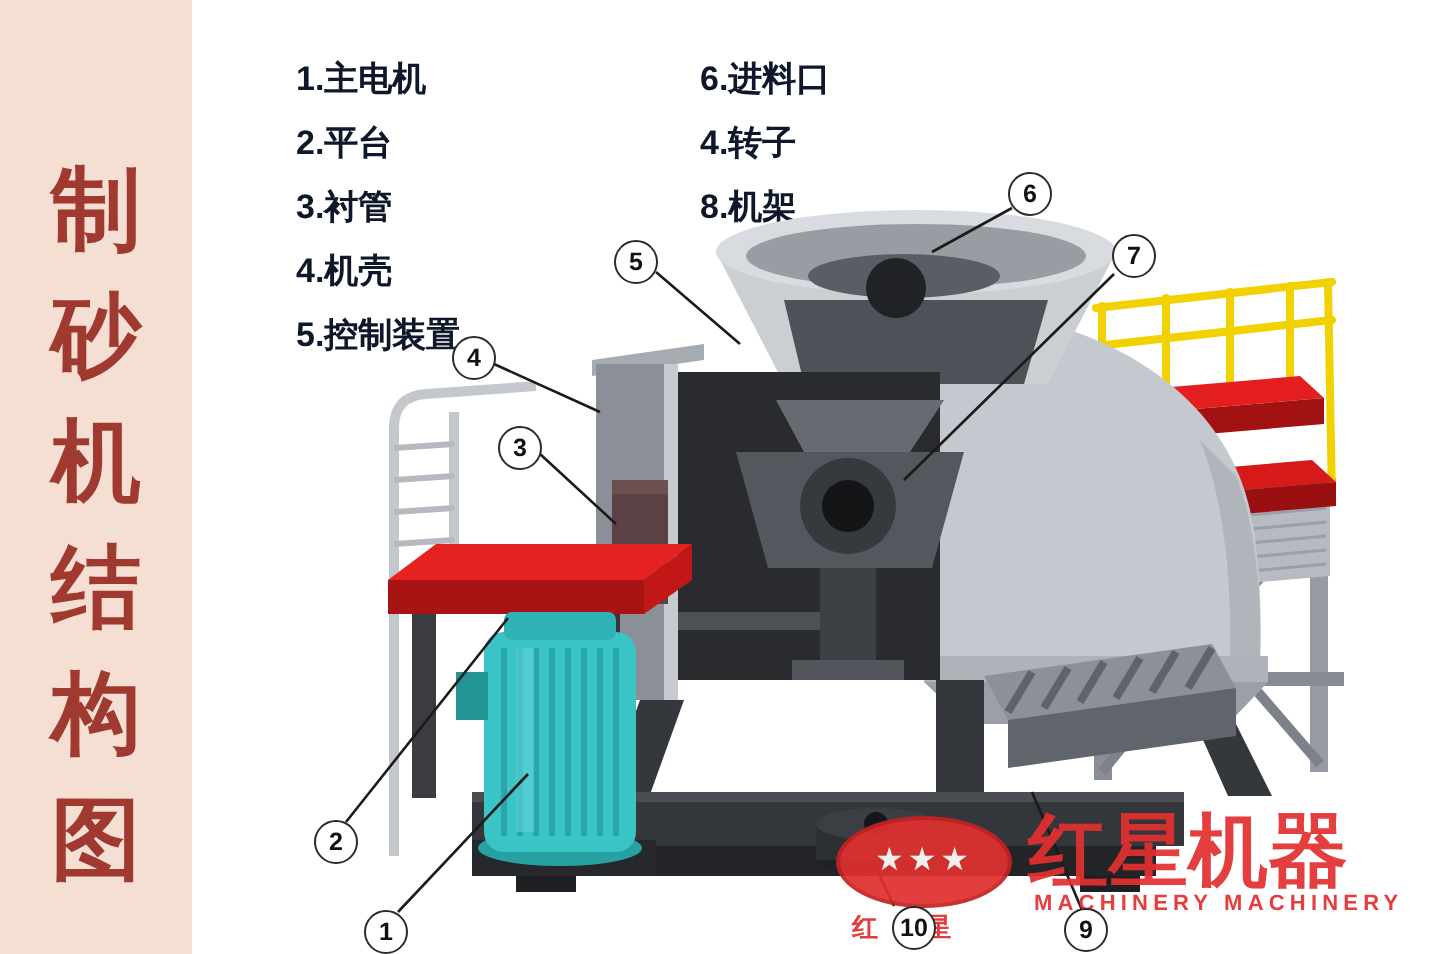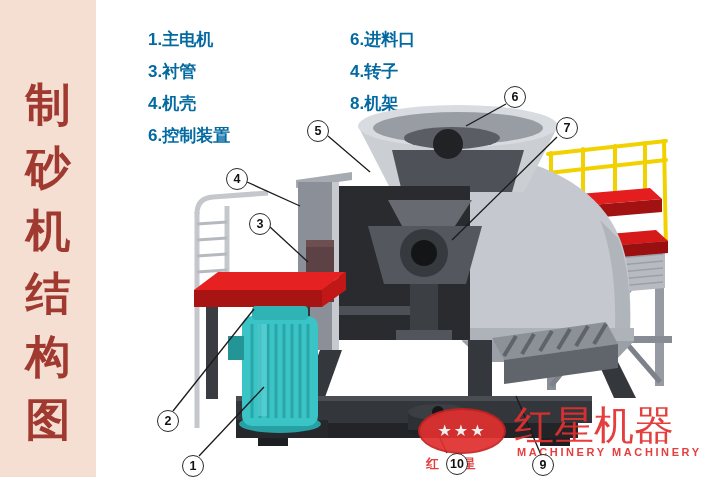--- a/index.html
+++ b/index.html
@@ -8,57 +8,58 @@
 
   
   .side-title{position:absolute;left:0;top:0;width:96px;height:477px;background:#f5dfd3;
               display:flex;flex-direction:column;align-items:center;padding-top:74px;box-sizing:border-box;}
   .side-title span{font-family:"Liberation Serif","DejaVu Serif",serif;font-weight:700;
                    font-size:45px;line-height:63px;color:#a03a31;}
 
   
   .legend-col{position:absolute;top:24px;}
   .col-1{left:148px}.col-2{left:350px}.col-3{left:556px}
-  .legend-item{font-size:17px;font-weight:700;color:#0369a1;line-height:32px;white-space:nowrap;}
+  .legend-item{font-size:17px;font-weight:700;color:#0f172a;line-height:32px;white-space:nowrap;}
 
   .machine-svg{position:absolute;left:0;top:0;}
 
   
   .callout{position:absolute;width:22px;height:22px;border-radius:50%;background:#ffffff;
            border:1.6px solid #2b2b2b;box-sizing:border-box;display:flex;align-items:center;
            justify-content:center;font-size:12.5px;font-weight:700;color:#111;z-index:7;}
 
   
   .watermark{position:absolute;left:410px;top:398px;width:306px;height:79px;opacity:.93;z-index:6;}
   .wm-oval{position:absolute;left:8px;top:10px;width:88px;height:46px;border-radius:50%;
            background:#e03030;border:2px solid #c62222;display:flex;align-items:center;justify-content:center;box-sizing:border-box;}
   .wm-stars{color:#ffffff;font-size:16px;letter-spacing:2px;line-height:1;}
   .wm-chars{position:absolute;left:16px;top:57px;font-size:13px;font-weight:700;letter-spacing:10px;color:#e03030;white-space:nowrap;}
-  .wm-brand{position:absolute;left:104px;top:0;font-size:40px;font-weight:400;color:#e23030;white-space:nowrap;}
+  .wm-brand{position:absolute;left:104px;top:0;font-size:40px;font-weight:700;color:#e23030;white-space:nowrap;}
   .wm-en{position:absolute;left:107px;top:48px;font-size:11px;font-weight:700;letter-spacing:2.6px;color:#e23030;white-space:nowrap;}
 </style>
 </head>
 <body>
 
 <div class="page">
 
   <div class="side-title">
     <span>制</span>
     <span>砂</span>
     <span>机</span>
     <span>结</span>
     <span>构</span>
     <span>图</span>
   </div>
 
   <div class="legend-col col-1">
     <div class="legend-item">1.主电机</div>
+    <div class="legend-item">2.平台</div>
     <div class="legend-item">3.衬管</div>
     <div class="legend-item">4.机壳</div>
-    <div class="legend-item">6.控制装置</div>
+    <div class="legend-item">5.控制装置</div>
   </div>
   <div class="legend-col col-2">
     <div class="legend-item">6.进料口</div>
     <div class="legend-item">4.转子</div>
     <div class="legend-item">8.机架</div>
   </div>
   <div class="legend-col col-3">
   </div>
 
   <svg class="machine-svg" width="720" height="477" viewBox="0 0 720 477">

